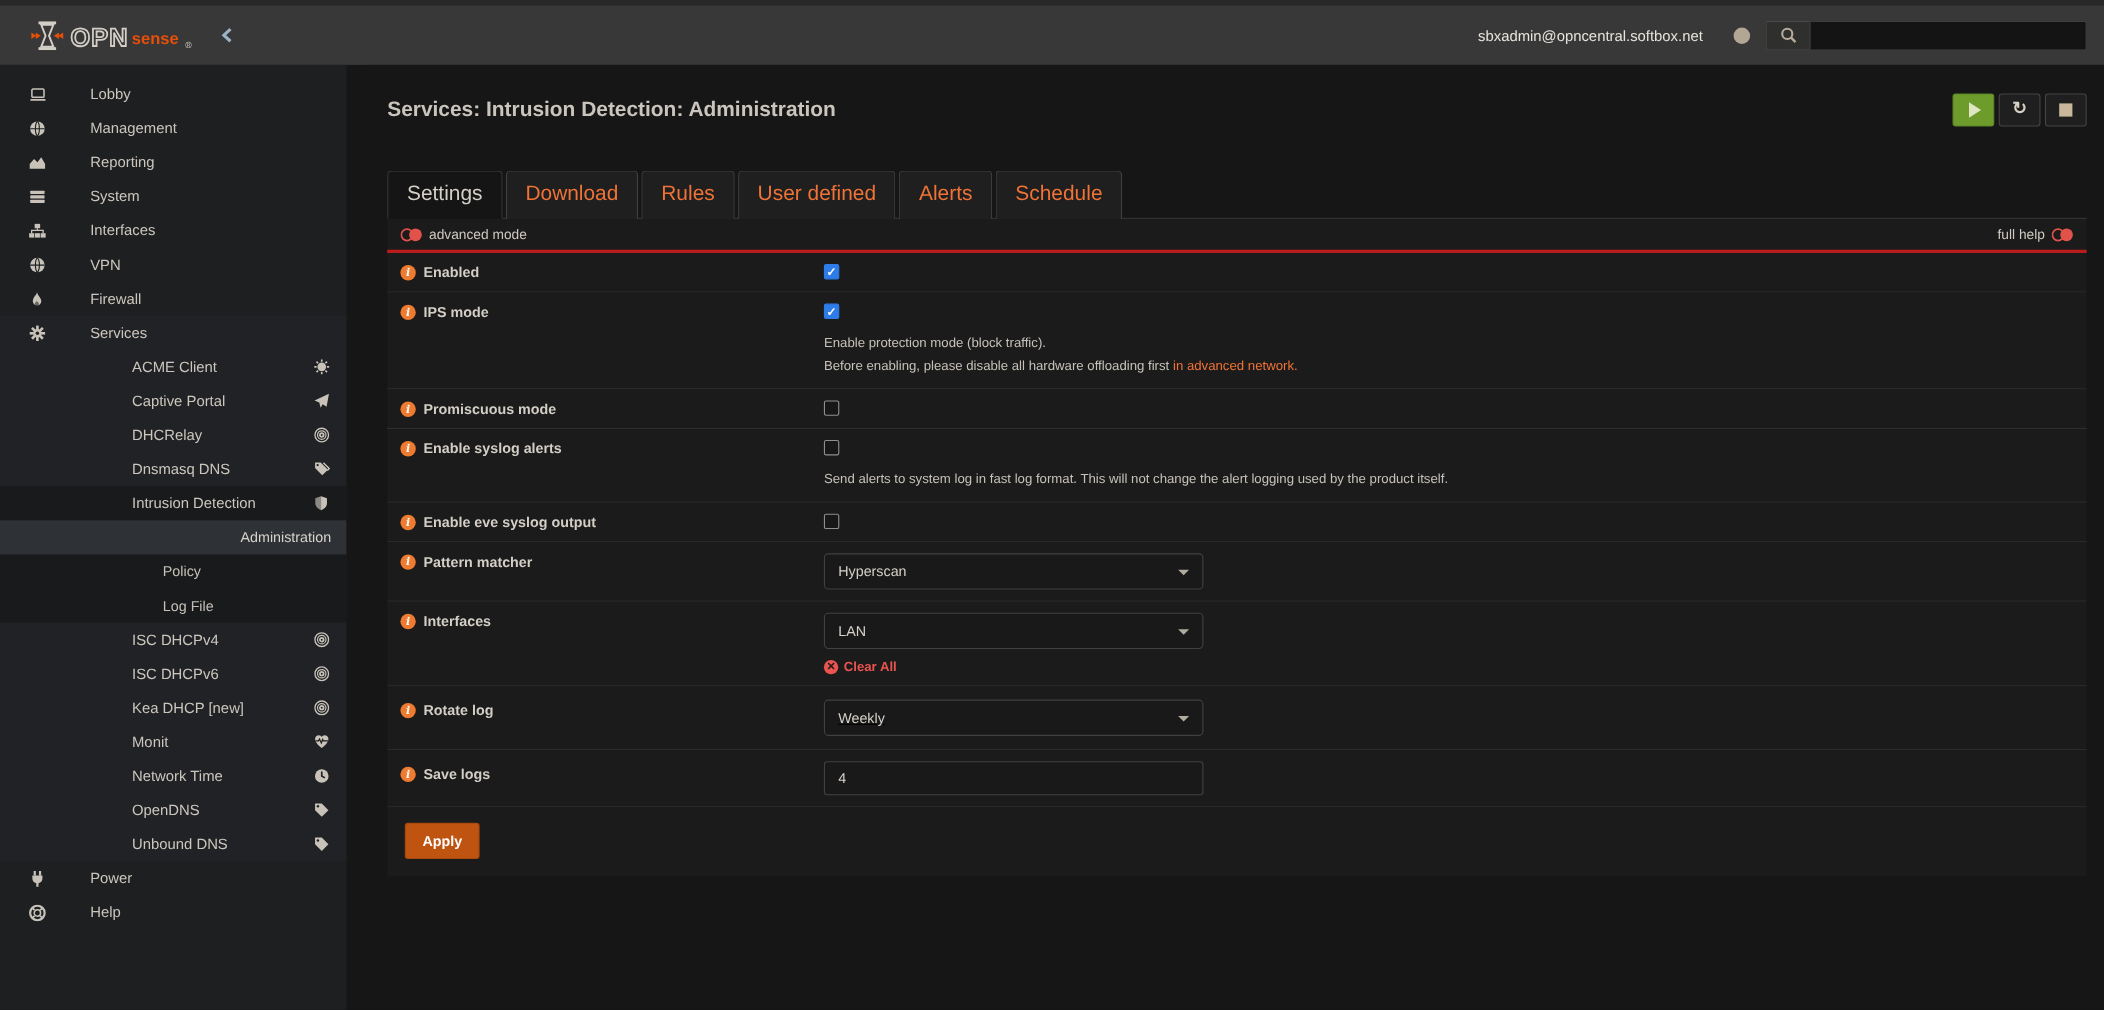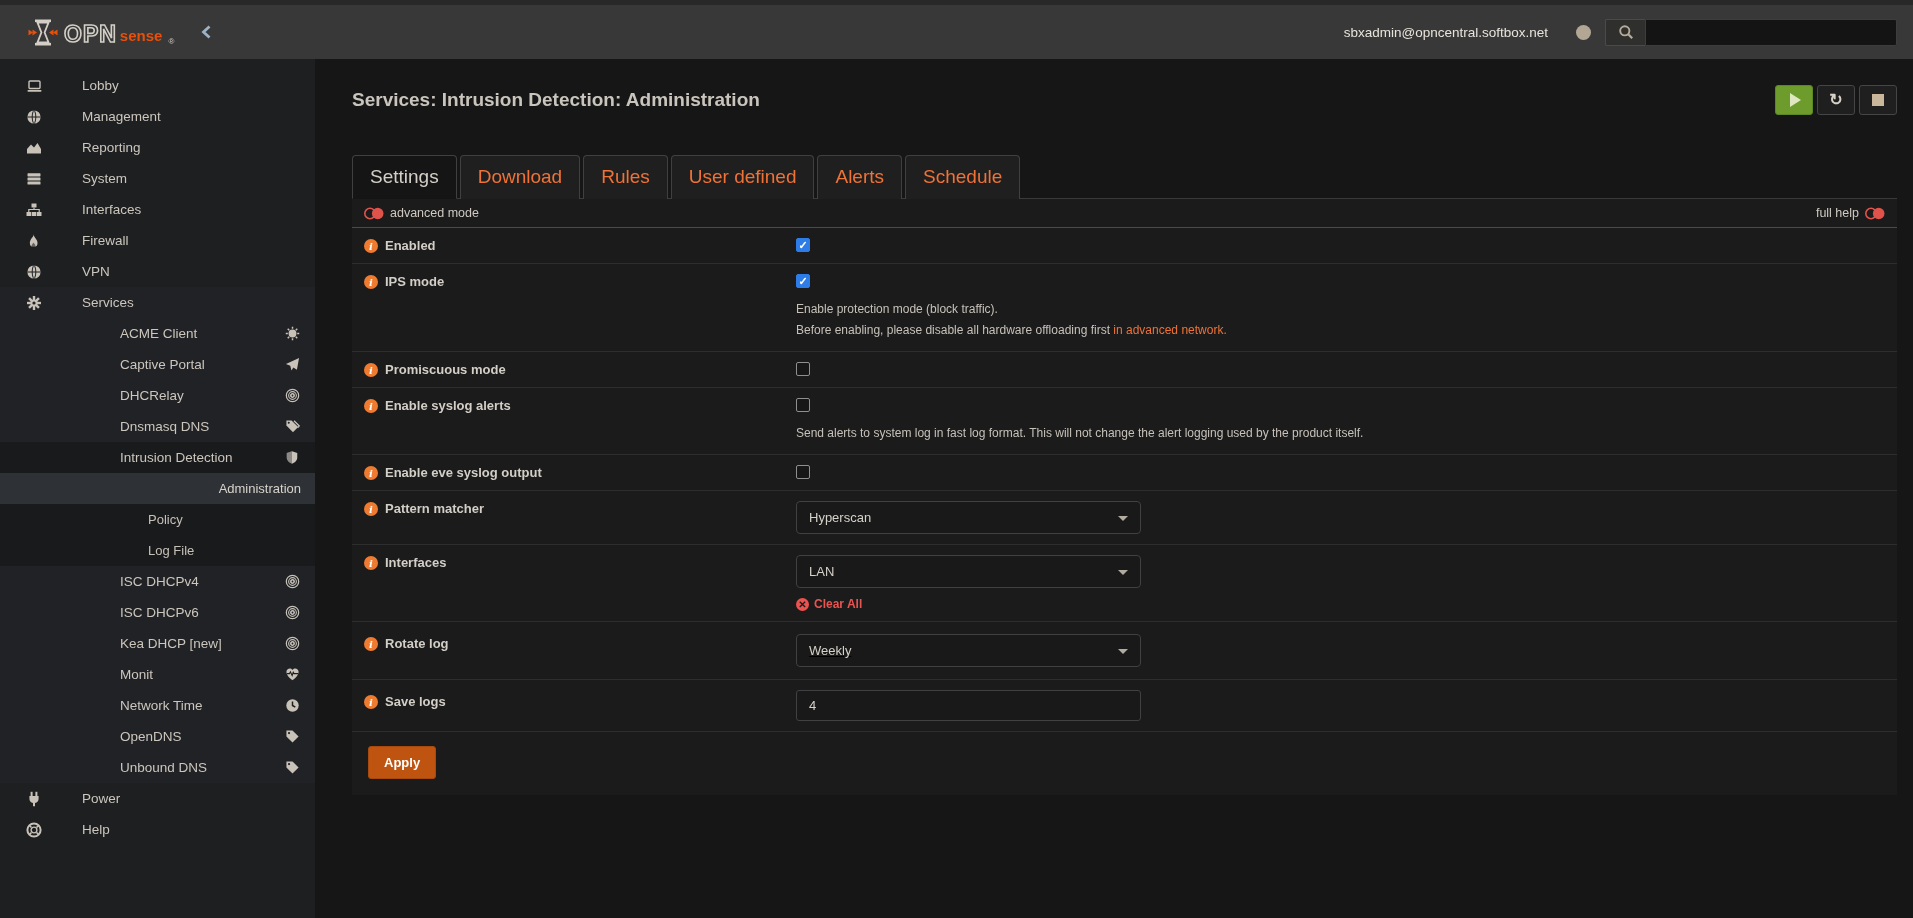--- a/index.html
+++ b/index.html
@@ -57,32 +57,32 @@
 
   
   .tabs { display:flex; gap:3px; margin-top:40px; border-bottom:1px solid #3a3a3a; }
   .tab { padding:10px 17px; font-size:19px; color:#ef7236; background:#1f1f1f;
          border:1px solid #404040; border-bottom:none; border-radius:4px 4px 0 0;
          margin-bottom:-1px; cursor:pointer; }
   .tab[data-state="true"] { background:#151515; color:#d4cfc7; border-bottom:1px solid #151515; }
 
   
   .help-bar { display:flex; justify-content:space-between; align-items:center; background:#1b1b1b;
-              border-bottom:1px solid #b91c1c; padding:7px 12px; font-size:12.5px; color:#cfc9c1; }
+              border-bottom:3px solid #b91c1c; padding:7px 12px; font-size:12.5px; color:#cfc9c1; }
   .toggle-wrap { display:flex; align-items:center; gap:6px; cursor:pointer; }
 
   
   .form-row { display:flex; background:#1b1b1b; border-bottom:1px solid #2e2e2e; }
   .row-label { flex:0 0 397px; padding:10px 12px; display:flex; gap:7px; align-items:flex-start;
                font-size:13px; font-weight:700; color:#d3cec6; }
   .info-ico { width:14px; height:14px; border-radius:50%; background:#ee7b30; color:#fff;
               font-family:"DejaVu Serif", serif; font-style:italic; font-weight:bold; font-size:10px;
               display:flex; align-items:center; justify-content:center; flex-shrink:0; margin-top:1px;
               cursor:pointer; }
-  .row-control { flex:1; padding:10px 0 10px 0;margin-left:47px; }
+  .row-control { flex:1; padding:10px 0 10px 0; }
   .checkbox { width:14px; height:14px; border:1px solid #8f8f8f; border-radius:2px; background:#171717;
               display:flex; align-items:center; justify-content:center; cursor:pointer; }
   .checkbox[data-state="true"] { background:#2d7ce8; border-color:#2d7ce8; }
   .checkbox[data-state="true"]::after { content:"✓"; color:#fff; font-size:11px; font-weight:bold; }
   .help-text { font-size:12px; color:#c6c1b9; line-height:1.75; margin-top:11px; max-width:580px; }
   .help-link { color:#ef7236; cursor:pointer; text-decoration:none; }
   .select { width:345px; height:33px; background:#191919; border:1px solid #414141; border-radius:4px;
             display:flex; align-items:center; padding:0 12px; color:#d6d1c9; font-size:13px;
             position:relative; cursor:pointer; }
   .select::after { content:""; position:absolute; right:12px; top:14px;
@@ -194,36 +194,36 @@
             <rect x="0.5" y="10" width="4.6" height="4" fill="#c8c2b9"></rect>
             <rect x="5.7" y="10" width="4.6" height="4" fill="#c8c2b9"></rect>
             <rect x="10.9" y="10" width="4.6" height="4" fill="#c8c2b9"></rect>
           </svg>
       </span>
       <span class="nav-label">Interfaces</span>
     </div>
 
     <div class="nav-item">
       <span class="nav-ico">
+        <svg width="16" height="16" viewBox="0 0 16 16">
+            <circle cx="8" cy="8" r="6.6" fill="#c8c2b9"></circle>
+            <path d="M1.4 8 H14.6 M8 1.4 C5.6 3.5 5.6 12.5 8 14.6 M8 1.4 C10.4 3.5 10.4 12.5 8 14.6" stroke="#1d1f21" stroke-width="1" fill="none"></path>
+          </svg>
+      </span>
+      <span class="nav-label">VPN</span>
+    </div>
+
+    <div class="nav-item">
+      <span class="nav-ico">
         <svg width="15" height="16" viewBox="0 0 16 16">
             <path d="M8 0.8 C8.6 3 6 4.6 5 6.6 C4 8.6 4.1 10 4.1 10 a4.1 4.1 0 0 0 8.2 0 c0-1.5-.6-2.8-1.5-4 C9.7 4.5 8.5 3 8 0.8 Z" fill="#c8c2b9"></path>
             <path d="M8 14.6 c-1.5 0-2.2-1.2-2-2.2 .2-1 1.3-1.6 2-2.9 .7 1.3 1.8 1.9 2 2.9 .2 1-.5 2.2-2 2.2 Z" fill="#1d1f21" opacity="0.55"></path>
           </svg>
       </span>
       <span class="nav-label">Firewall</span>
-    </div>
-
-    <div class="nav-item">
-      <span class="nav-ico">
-        <svg width="16" height="16" viewBox="0 0 16 16">
-            <circle cx="8" cy="8" r="6.6" fill="#c8c2b9"></circle>
-            <path d="M1.4 8 H14.6 M8 1.4 C5.6 3.5 5.6 12.5 8 14.6 M8 1.4 C10.4 3.5 10.4 12.5 8 14.6" stroke="#1d1f21" stroke-width="1" fill="none"></path>
-          </svg>
-      </span>
-      <span class="nav-label">VPN</span>
     </div>
 
     <div class="services-block">
       <div class="nav-item">
         <span class="nav-ico">
           <svg width="16" height="16" viewBox="0 0 16 16">
               <g fill="#c8c2b9">
                 <rect x="6.8" y="1" width="2.4" height="14"></rect>
                 <rect x="1" y="6.8" width="14" height="2.4"></rect>
                 <rect x="6.8" y="1" width="2.4" height="14" transform="rotate(45 8 8)"></rect>

